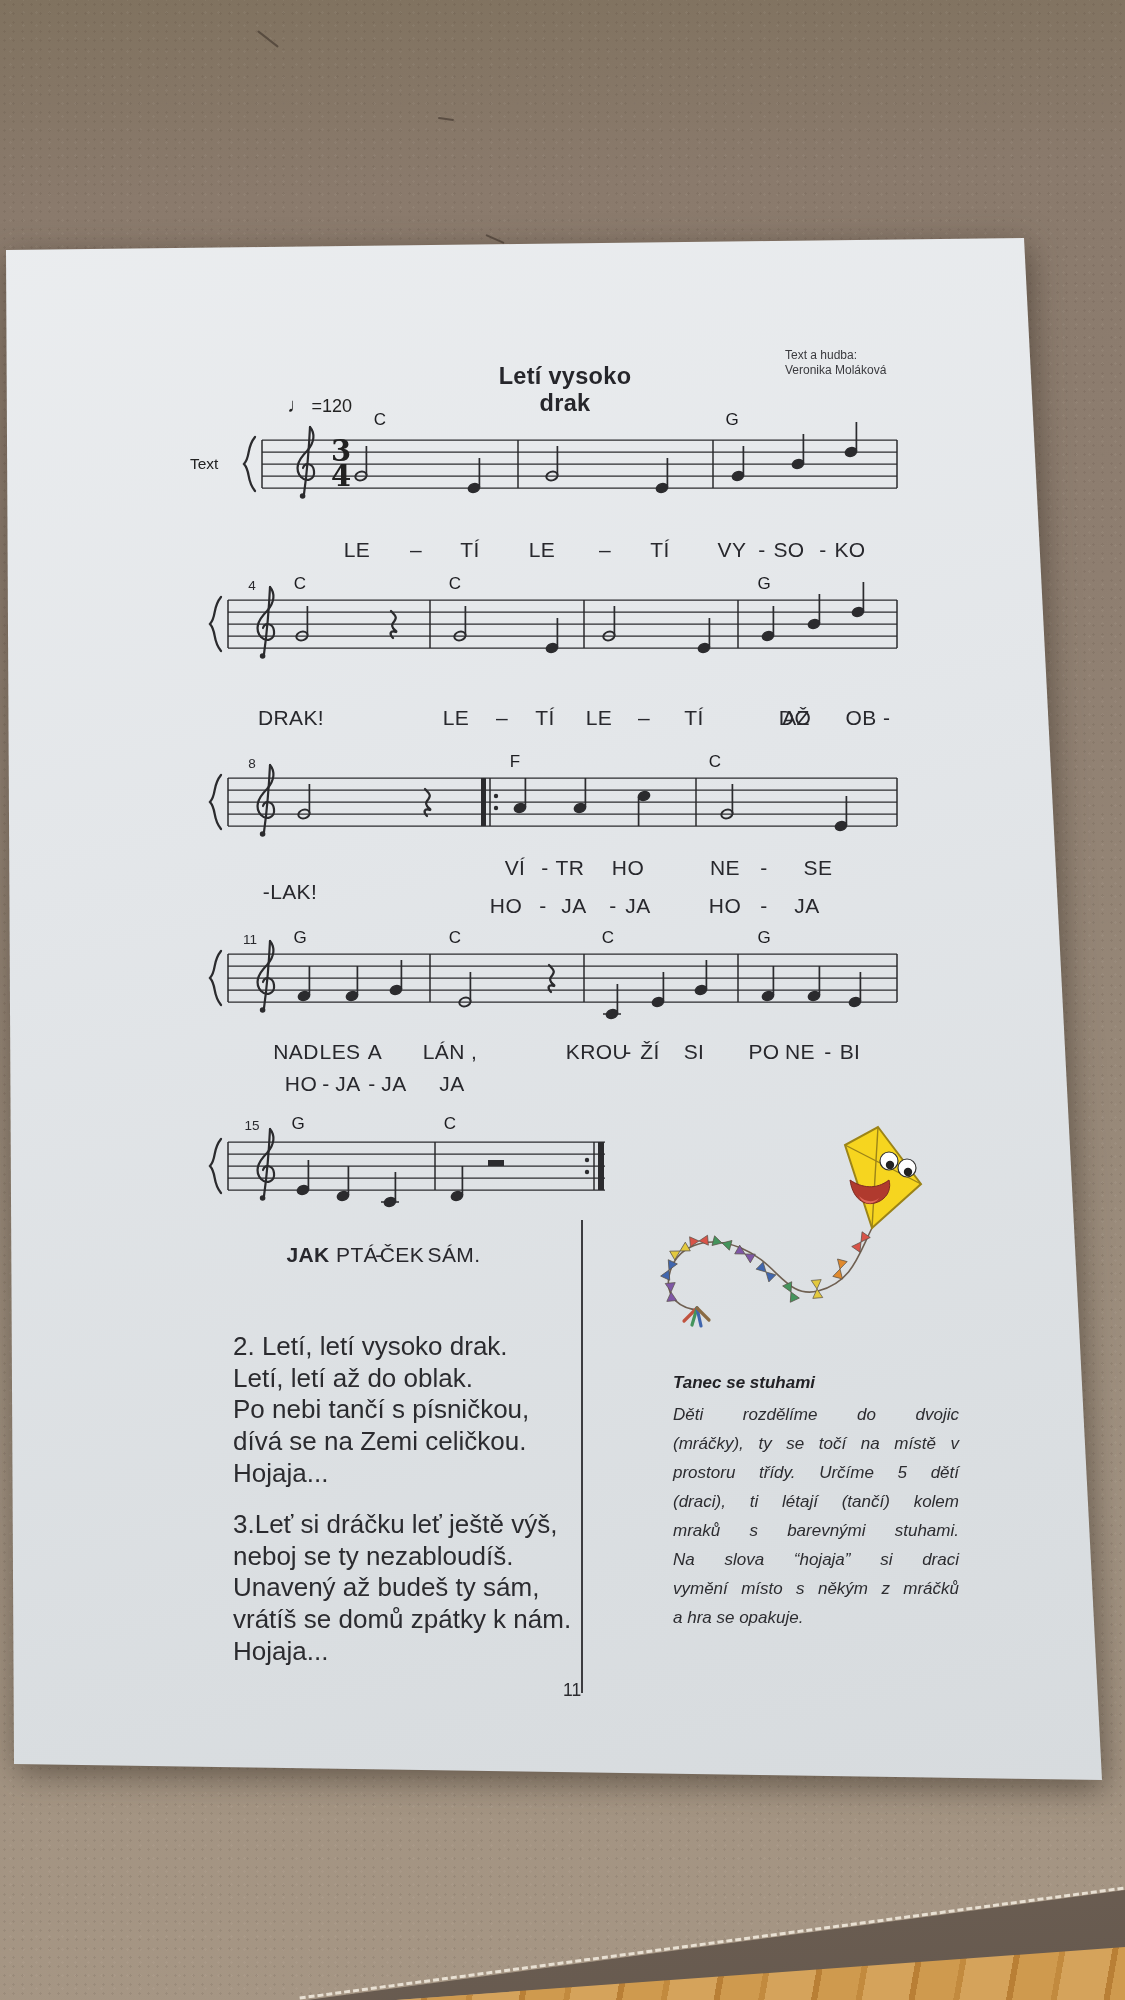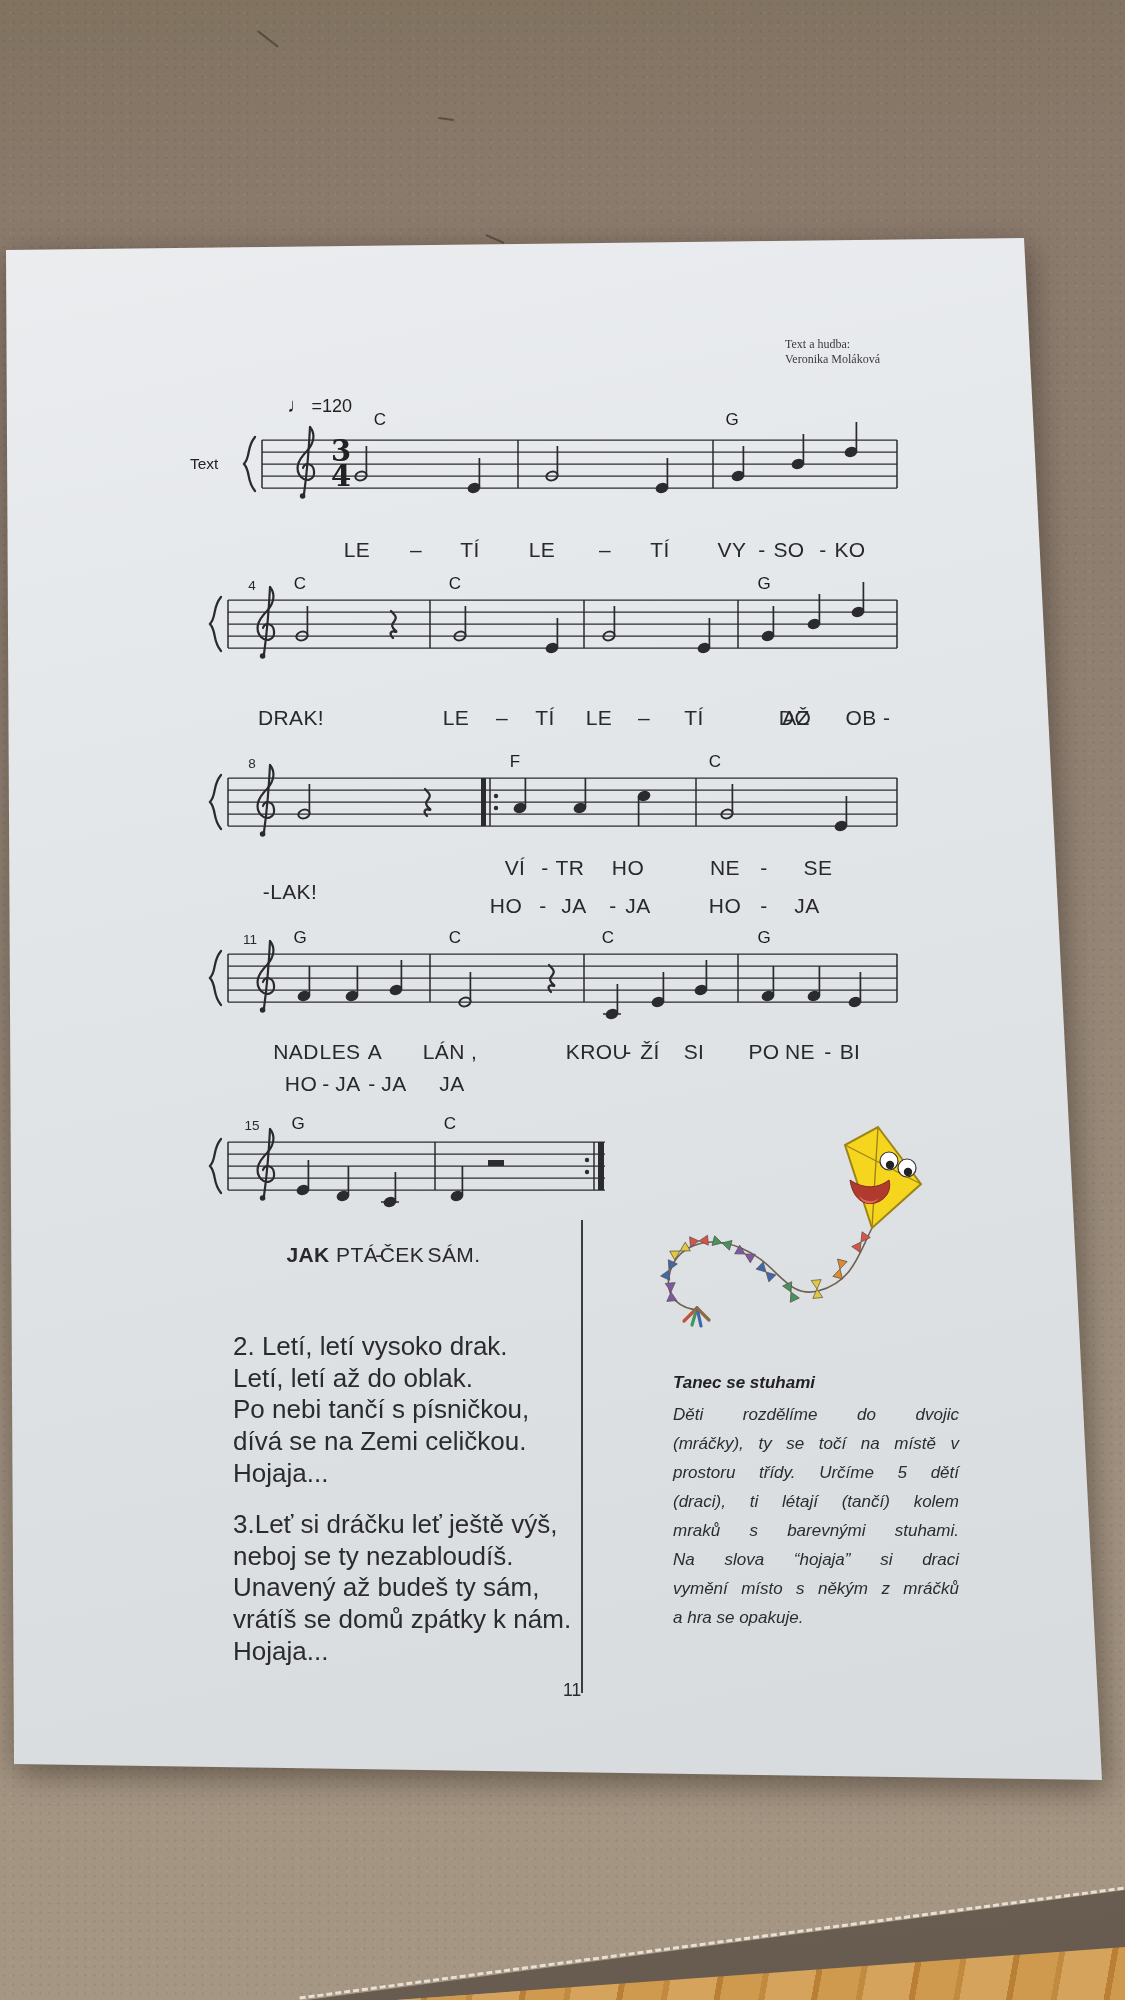--- a/index.html
+++ b/index.html
@@ -50,22 +50,23 @@
   <div class="hair" style="left:203px;top:400px;width:22px;height:2px;transform:rotate(-6deg);"></div>
   <div class="hair" style="left:782px;top:402px;width:22px;height:2px;transform:rotate(4deg);"></div>
 
   <div class="lip"></div>
   <div class="wood"></div>
   <div class="stitch"></div>
 
   <div class="paper-wrap">
     <div class="paper">
 
-
-      <div class="abs credits" style="left:785px;top:337px;font-family:Liberation Serif, serif;">
+      <div class="abs title" style="left:470px;top:363px;width:190px;text-align:center;">Letí vysoko drak</div>
+
+      <div class="abs credits" style="left:785px;top:348px;">
         <div>Text a hudba:</div>
         <div>Veronika Moláková</div>
       </div>
 
       <div class="abs" style="left:287px;top:394px;">
         <span class="tempo-note">♩</span>
         <span class="tempo-val">=120</span>
       </div>
 
       <div class="abs piano" style="left:190px;top:455px;">Text</div>

